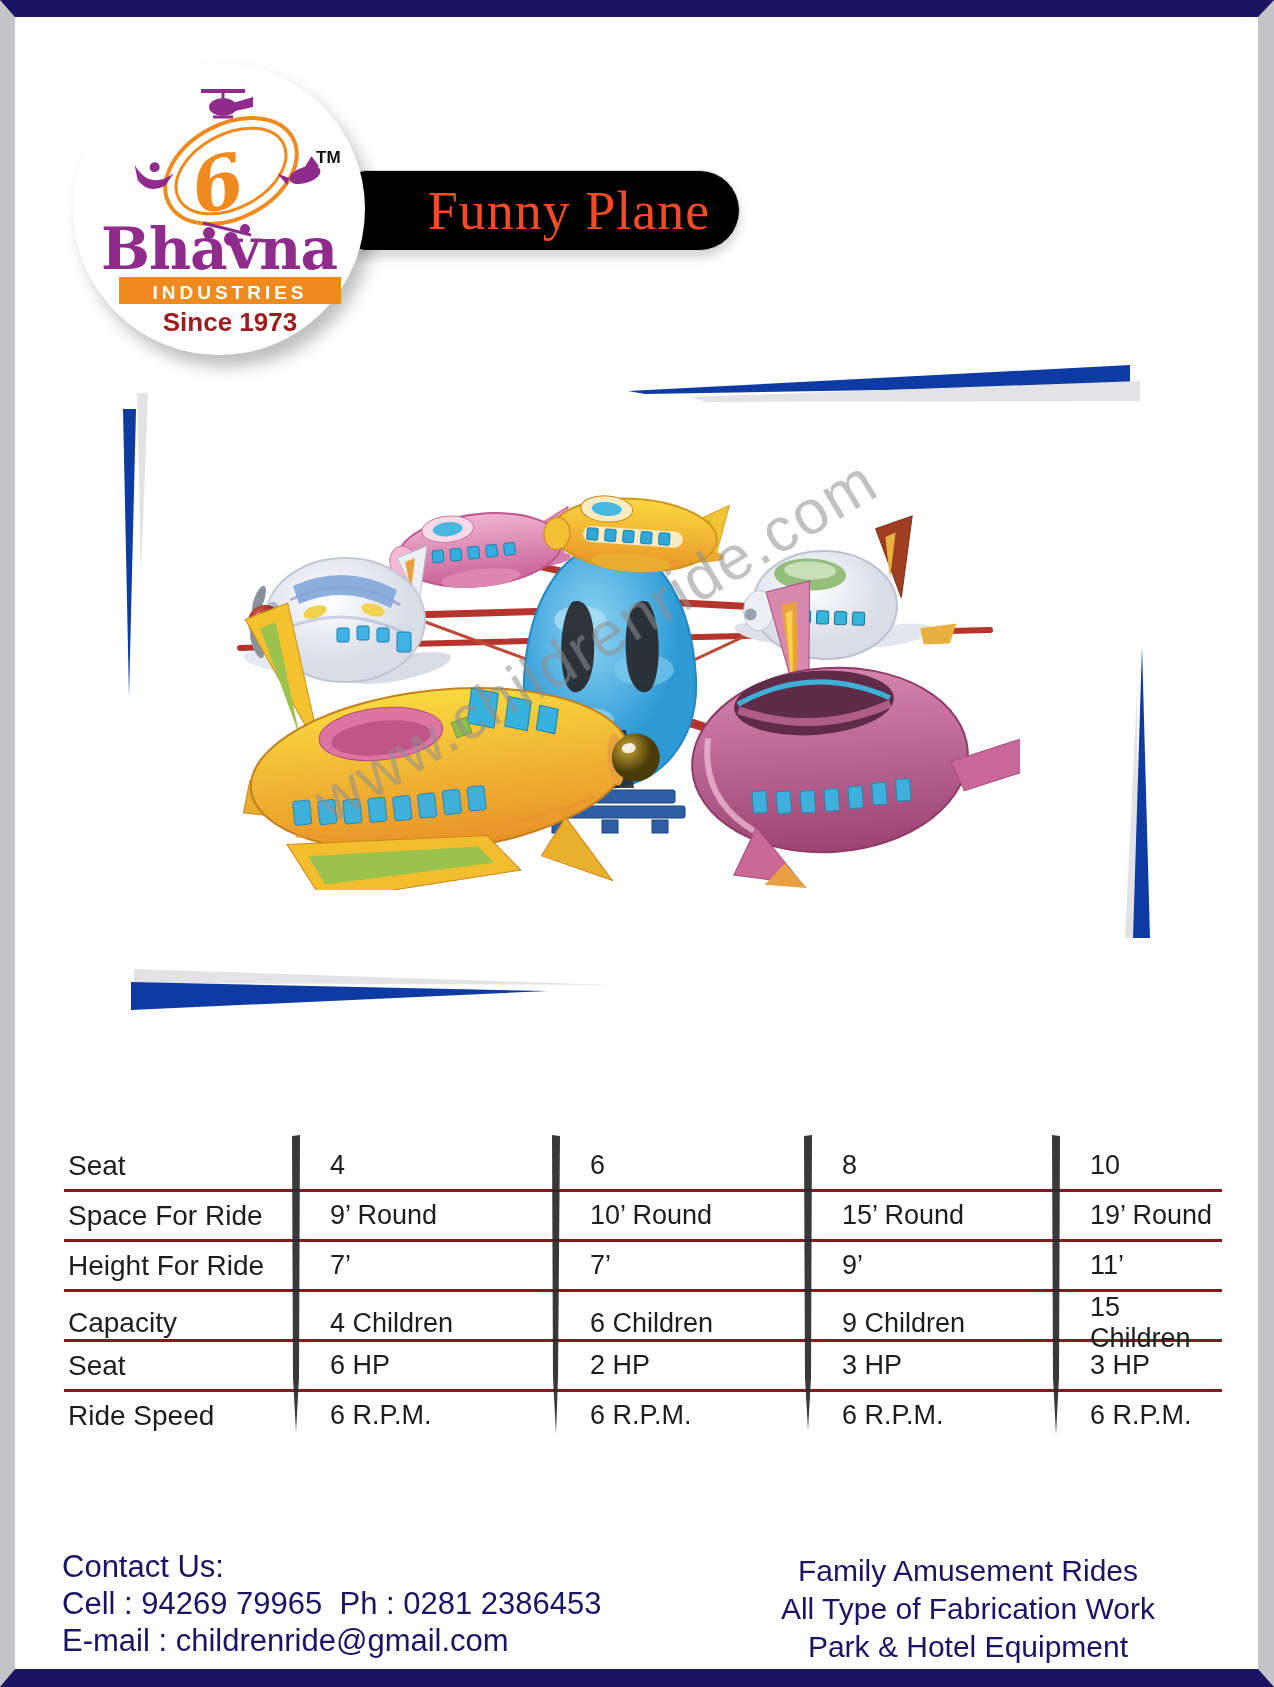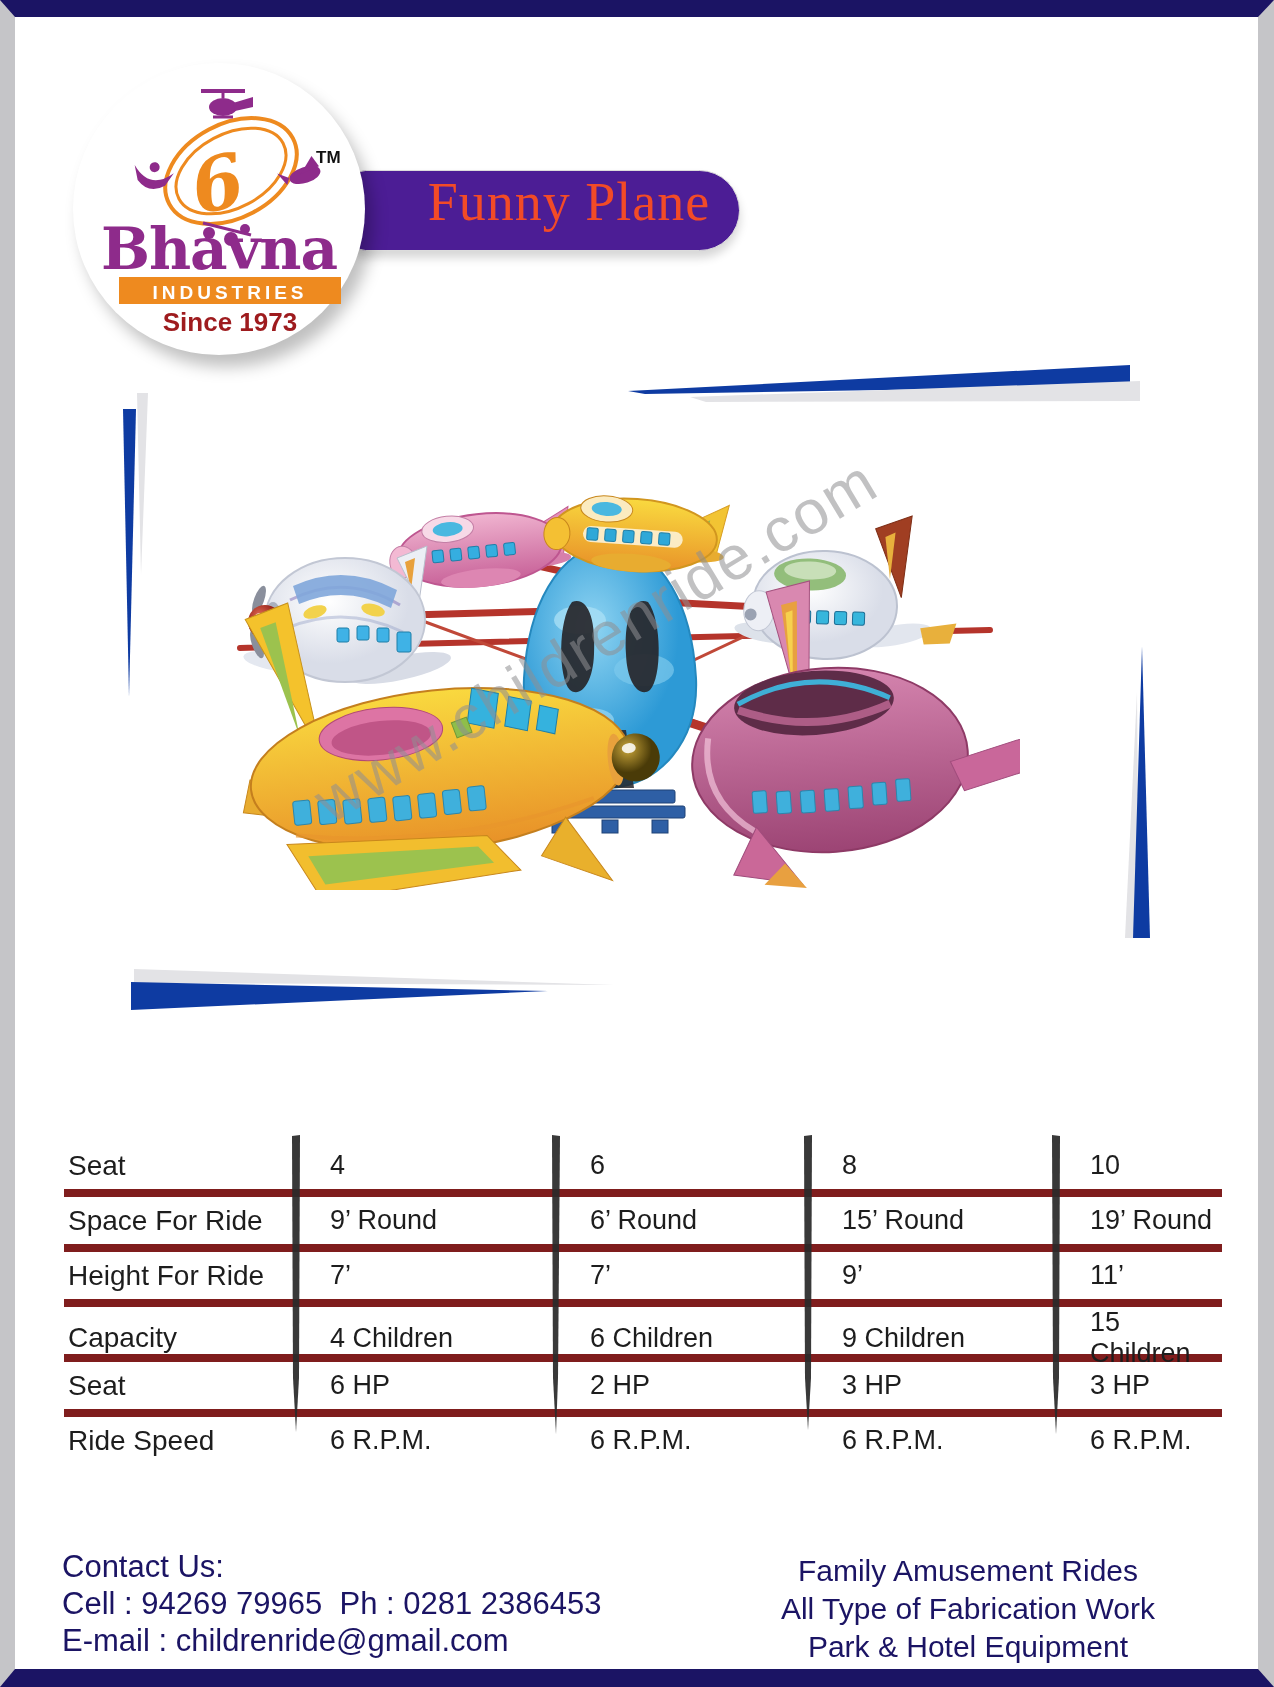--- a/index.html
+++ b/index.html
@@ -5,38 +5,38 @@
   html,body{margin:0;padding:0;background:#ffffff;}
   .page{position:relative;width:1274px;height:1687px;background:#ffffff;overflow:hidden;
         font-family:"Liberation Sans",sans-serif;}
   
   .frame{position:absolute;inset:0;border-top:17px solid #1B1464;border-bottom:18px solid #1B1464;
          border-left:15px solid #C5C5C8;border-right:16px solid #C5C5C8;pointer-events:none;z-index:10;}
   
   .logo-circle{position:absolute;left:73px;top:63px;width:292px;height:292px;border-radius:50%;
                background:#ffffff;box-shadow:8px 12px 16px rgba(0,0,0,.25);z-index:3;}
   
-  .title-banner{position:absolute;left:352px;top:170px;width:388px;height:81px;background:#4c1d95;
+  .title-banner{position:absolute;left:352px;top:170px;width:388px;height:81px;background:#000000;
                 border:1px solid #DCDCDC;border-radius:14px 42px 42px 14px;
                 box-shadow:0 7px 10px rgba(0,0,0,.16);z-index:2;
-                display:flex;align-items:flex-start;justify-content:center;padding-left:46px;box-sizing:border-box;}
+                display:flex;align-items:center;justify-content:center;padding-left:46px;box-sizing:border-box;}
   .title-banner .title-text{font-family:"Liberation Serif",serif;font-size:54px;color:#F24B27;
                 letter-spacing:1px;white-space:nowrap;}
   
   .deco{position:absolute;left:0;top:0;z-index:1;}
   
   .photo{position:absolute;left:180px;top:440px;width:840px;height:450px;z-index:1;}
   .watermark-wrap{position:absolute;left:165px;top:420px;width:860px;height:440px;display:flex;
                   align-items:center;justify-content:center;z-index:2;pointer-events:none;}
   .watermark{font-size:62px;color:#8F8F92;opacity:.55;transform:rotate(-31deg);letter-spacing:2px;
              white-space:nowrap;}
   
   .spec{position:absolute;left:64px;top:1142px;width:1158px;z-index:2;}
   .spec-row{display:grid;grid-template-columns:232px 260px 252px 248px auto;height:47px;
-            align-items:center;border-bottom:8px solid #7f1d1d;}
+            align-items:center;border-bottom:3px solid #7f1d1d;}
   .spec-row:last-child{border-bottom:none;}
   .spec-row .lbl{font-size:28px;color:#1D1D1D;padding-left:4px;}
   .spec-row .val{font-size:27px;color:#1D1D1D;padding-left:34px;}
   .strokes{position:absolute;left:64px;top:1128px;z-index:3;pointer-events:none;}
   
   .footer-left{position:absolute;left:62px;top:1548px;color:#1B1464;z-index:2;}
   .footer-left .fl{font-size:31px;line-height:37px;white-space:pre;}
   .footer-right{position:absolute;right:119px;top:1552px;text-align:center;color:#1B1464;z-index:2;}
   .footer-right .fr{font-size:30px;line-height:38px;white-space:nowrap;}
 </style>
@@ -307,21 +307,21 @@
     <div class="spec-row">
       <div class="lbl">Seat</div>
       <div class="val">4</div>
       <div class="val">6</div>
       <div class="val">8</div>
       <div class="val">10</div>
     </div>
     <div class="spec-row">
       <div class="lbl">Space For Ride</div>
       <div class="val">9’ Round</div>
-      <div class="val">6’ Round</div>
+      <div class="val">10’ Round</div>
       <div class="val">15’ Round</div>
       <div class="val">19’ Round</div>
     </div>
     <div class="spec-row">
       <div class="lbl">Height For Ride</div>
       <div class="val">7’</div>
       <div class="val">7’</div>
       <div class="val">9’</div>
       <div class="val">11’</div>
     </div>

